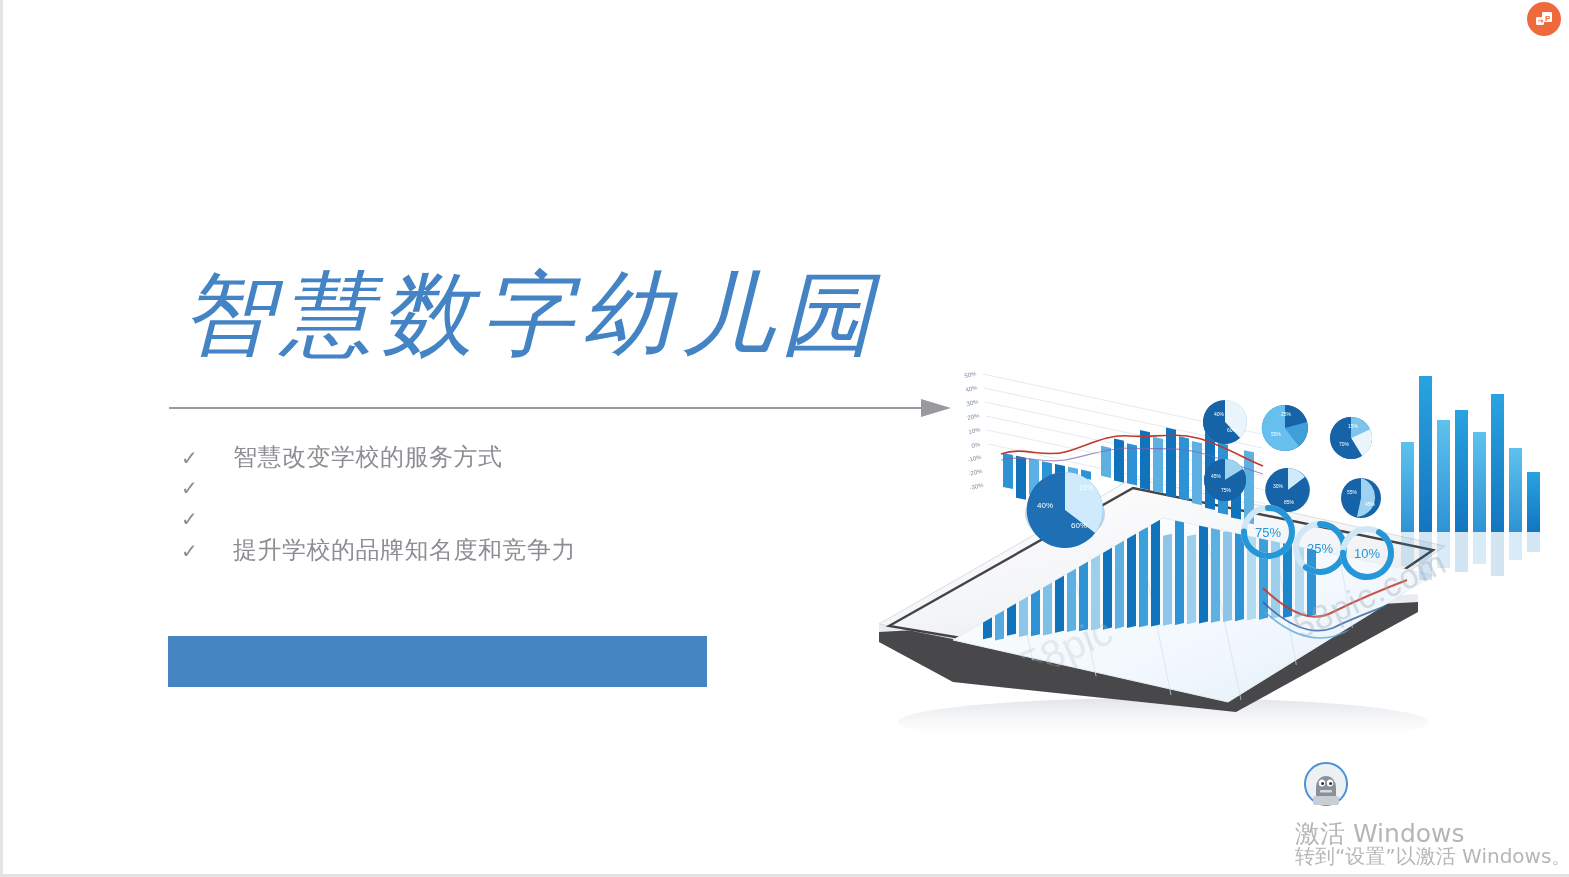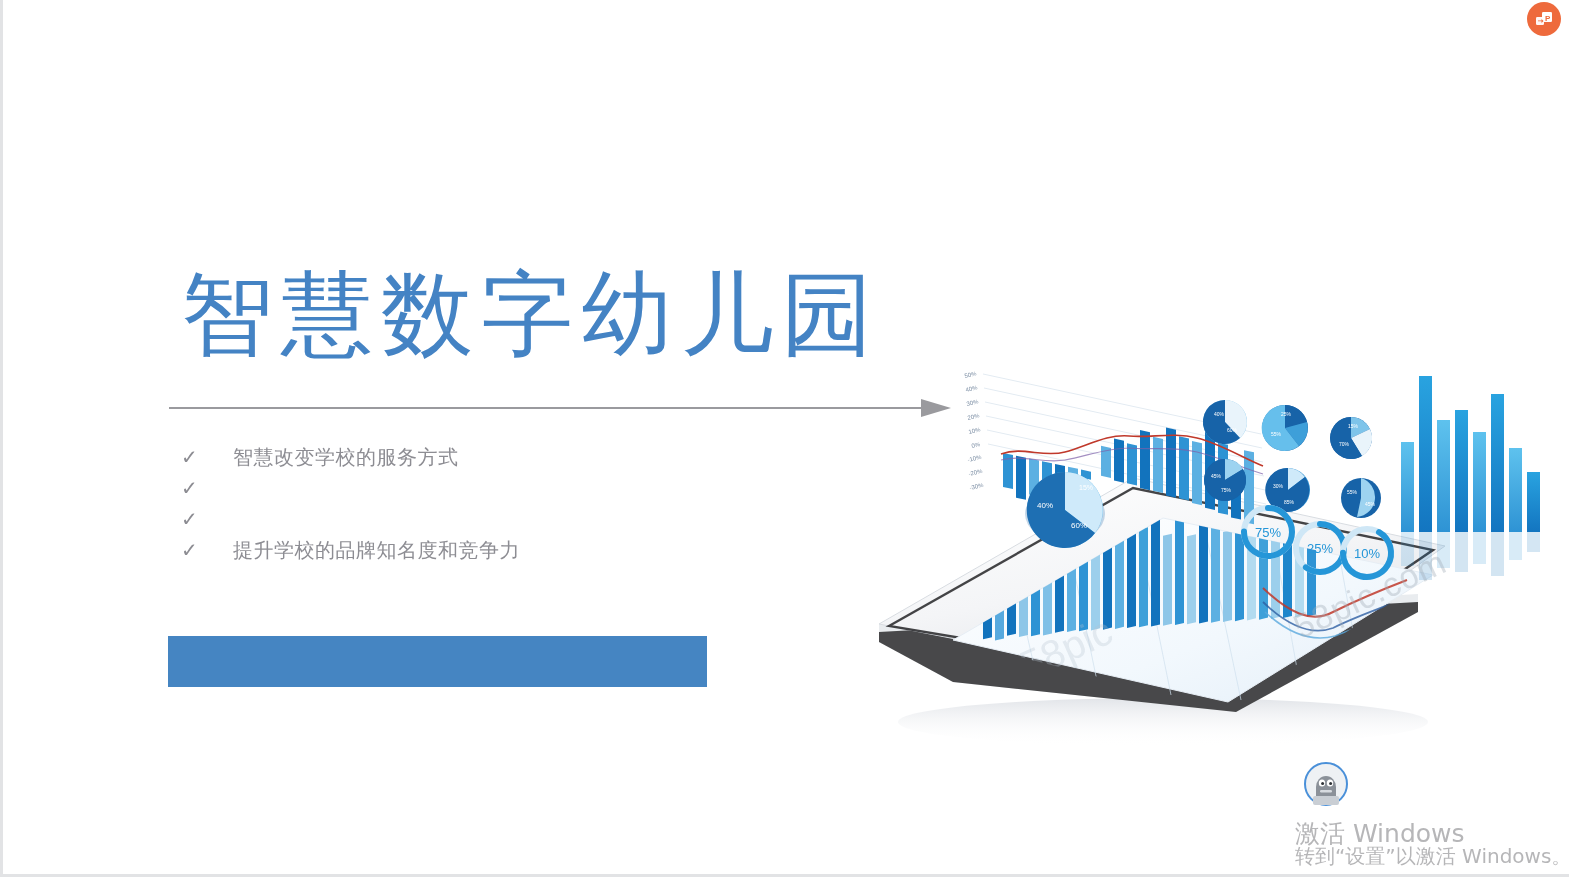--- a/index.html
+++ b/index.html
@@ -22,20 +22,21 @@
   #title {
     position:absolute;
     left:178px; top:265px;
     font-family:"DejaVu Sans", "Liberation Sans", sans-serif;
     font-size:92px;
     font-weight:400;
     letter-spacing:8px;
     color:#4483c4;
     line-height:1.08;
     white-space:nowrap;
+    font-style:italic;
   }
 
   
   #arrow-divider {
     position:absolute;
     left:166px; top:396px;
     width:782px; height:24px;
   }
 
   
@@ -51,21 +52,21 @@
   }
   .bullet-check {
     width:52px;
     flex:0 0 52px;
     font-size:20px;
     color:#8c8c92;
     line-height:31px;
   }
   .bullet-text {
     font-family:"DejaVu Serif", "Liberation Serif", serif;
-    font-size:20px;
+    font-size:24px;
     color:#8d8d93;
     letter-spacing:0.5px;
     line-height:31px;
     white-space:nowrap;
   }
 
   
   #blue-bar {
     position:absolute;
     left:165px; top:636px;

